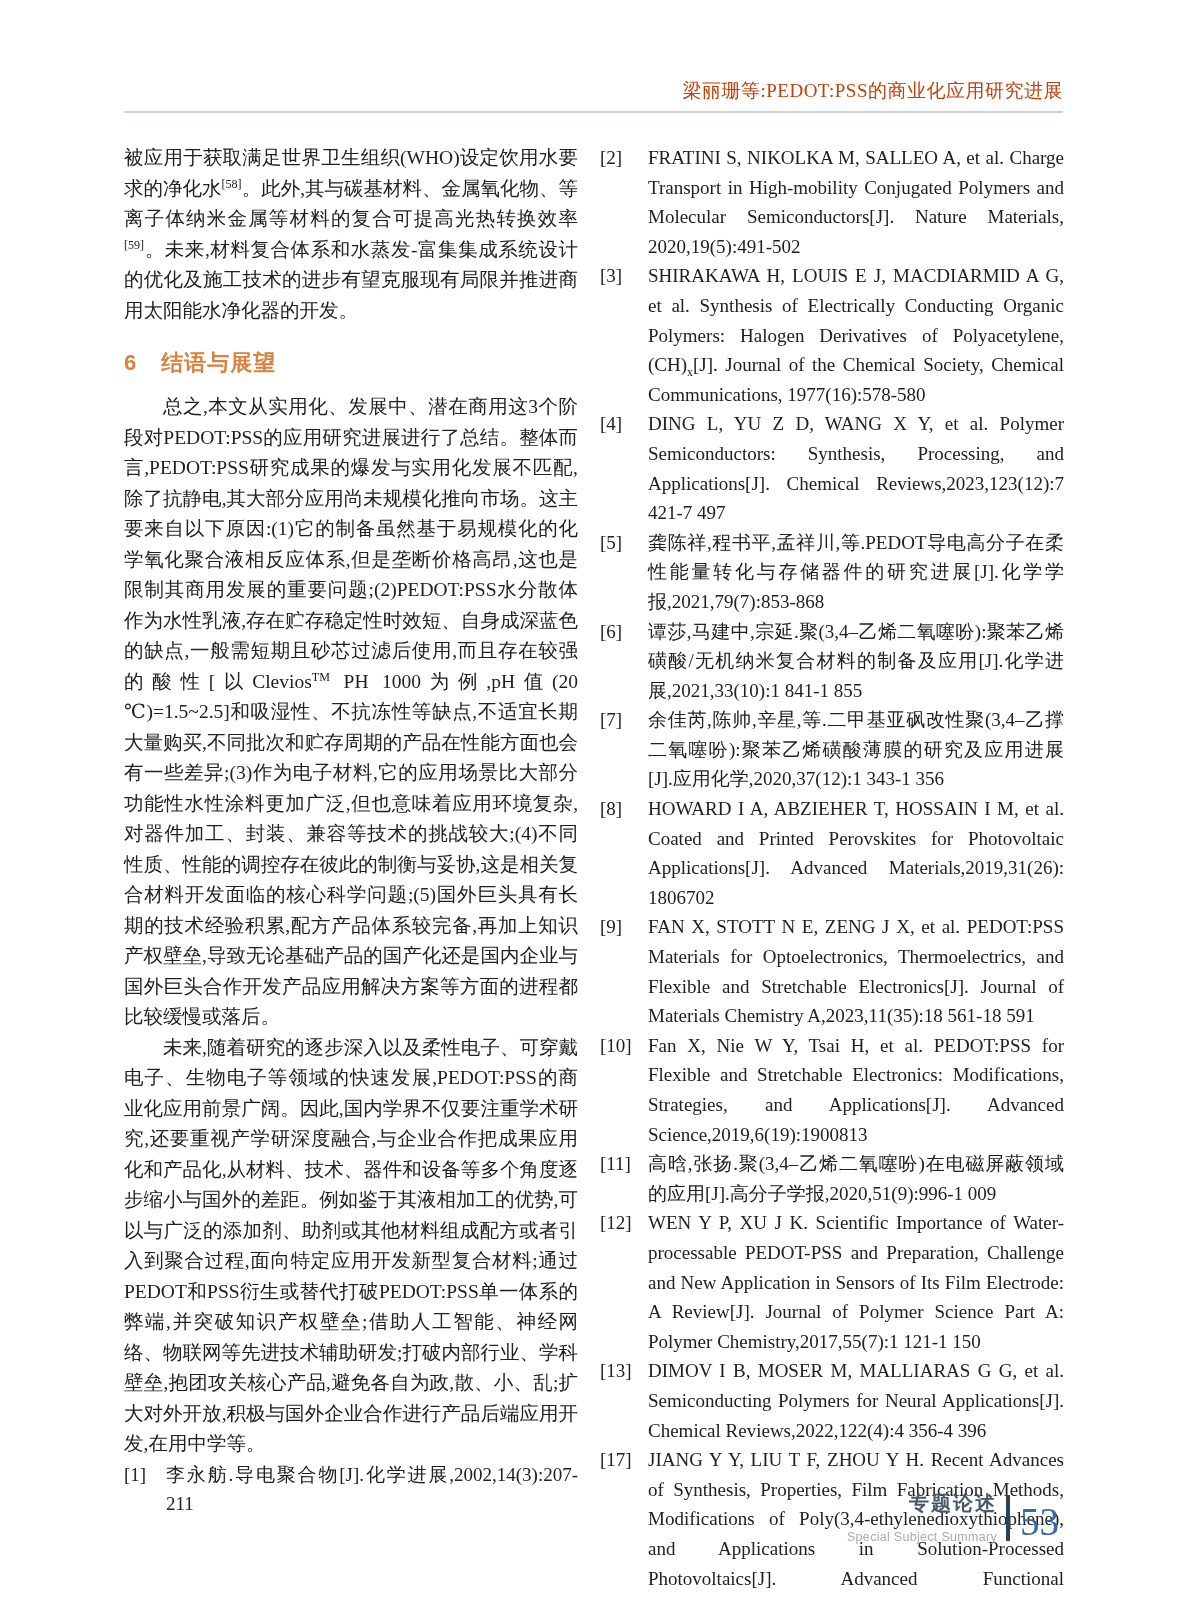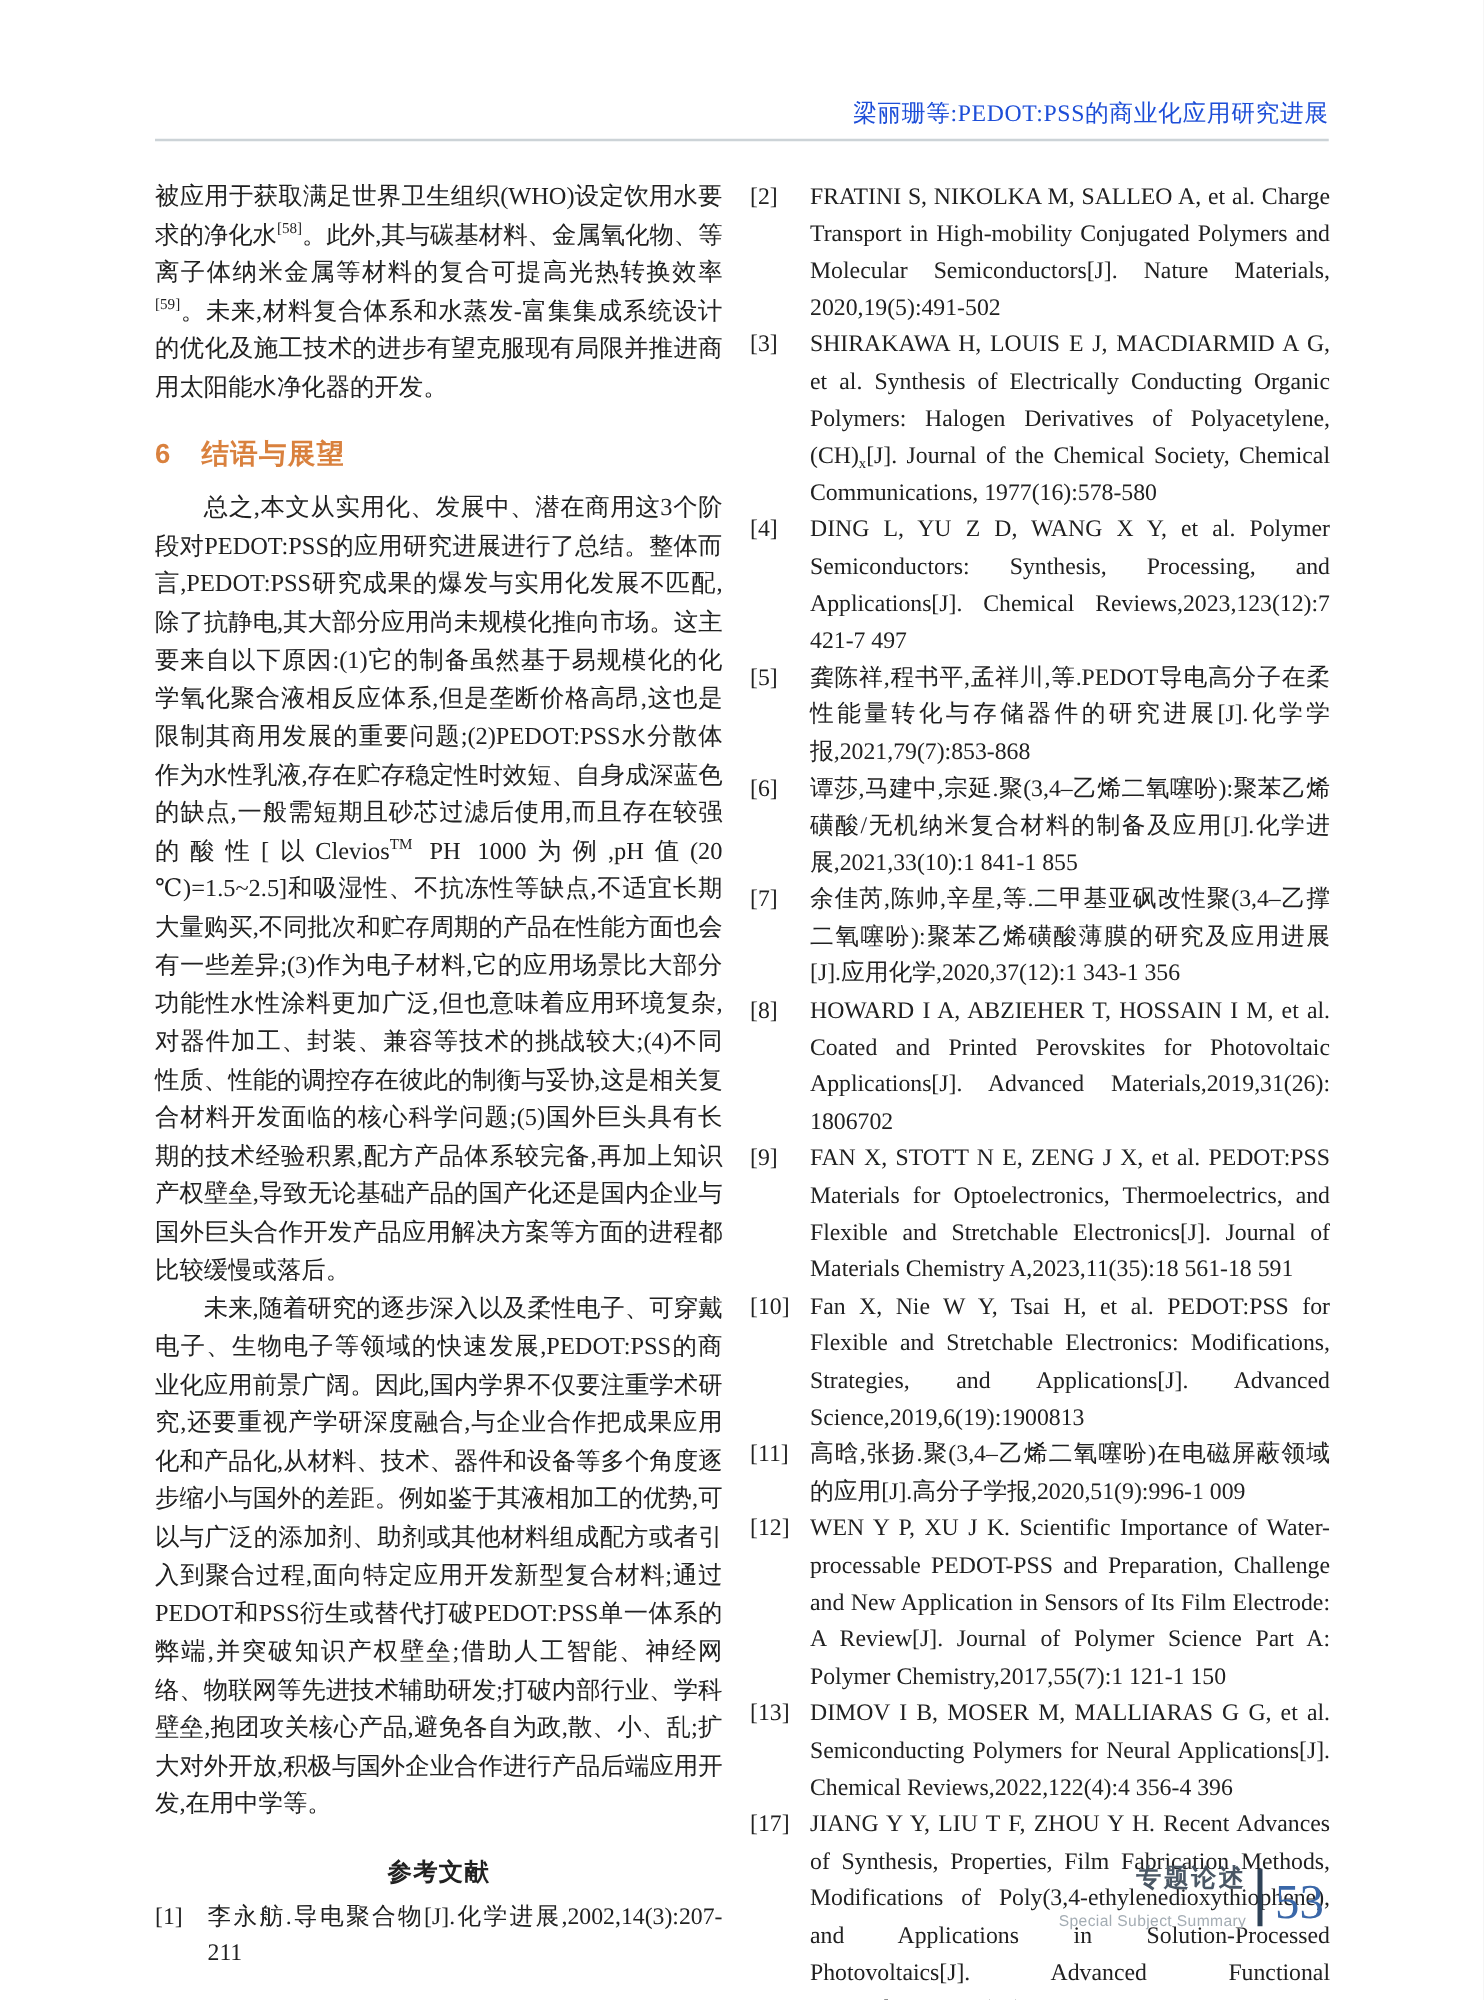--- a/index.html
+++ b/index.html
@@ -10,21 +10,21 @@
     background:#ffffff;
     font-family:"Liberation Serif","DejaVu Serif",serif;
     color:#212121;
     box-sizing:border-box;
     padding:78px 124px 0 124px;
     overflow:hidden;
   }
   
   .running-title{
     text-align:right;
-    color:#1d4ed8;
+    color:#c2410c;
     font-size:19px;
     letter-spacing:0.5px;
     font-family:"Liberation Serif","DejaVu Serif",serif;
   }
   .header-rule{
     height:0;
     border-bottom:2px solid #ccd3d7;
     margin-top:7px;
   }
   
@@ -130,21 +130,20 @@
 
       <h2 class="section-heading">
         <span class="sec-num">6</span><span class="sec-title">结语与展望</span>
       </h2>
 
       <div id="left-paras">
           <p class="para indent">总之,本文从实用化、发展中、潜在商用这3个阶段对PEDOT:PSS的应用研究进展进行了总结。整体而言,PEDOT:PSS研究成果的爆发与实用化发展不匹配,除了抗静电,其大部分应用尚未规模化推向市场。这主要来自以下原因:(1)它的制备虽然基于易规模化的化学氧化聚合液相反应体系,但是垄断价格高昂,这也是限制其商用发展的重要问题;(2)PEDOT:PSS水分散体作为水性乳液,存在贮存稳定性时效短、自身成深蓝色的缺点,一般需短期且砂芯过滤后使用,而且存在较强的酸性[以Clevios<sup>TM</sup> PH 1000为例,pH值(20 ℃)=1.5~2.5]和吸湿性、不抗冻性等缺点,不适宜长期大量购买,不同批次和贮存周期的产品在性能方面也会有一些差异;(3)作为电子材料,它的应用场景比大部分功能性水性涂料更加广泛,但也意味着应用环境复杂,对器件加工、封装、兼容等技术的挑战较大;(4)不同性质、性能的调控存在彼此的制衡与妥协,这是相关复合材料开发面临的核心科学问题;(5)国外巨头具有长期的技术经验积累,配方产品体系较完备,再加上知识产权壁垒,导致无论基础产品的国产化还是国内企业与国外巨头合作开发产品应用解决方案等方面的进程都比较缓慢或落后。</p>
           <p class="para indent">未来,随着研究的逐步深入以及柔性电子、可穿戴电子、生物电子等领域的快速发展,PEDOT:PSS的商业化应用前景广阔。因此,国内学界不仅要注重学术研究,还要重视产学研深度融合,与企业合作把成果应用化和产品化,从材料、技术、器件和设备等多个角度逐步缩小与国外的差距。例如鉴于其液相加工的优势,可以与广泛的添加剂、助剂或其他材料组成配方或者引入到聚合过程,面向特定应用开发新型复合材料;通过PEDOT和PSS衍生或替代打破PEDOT:PSS单一体系的弊端,并突破知识产权壁垒;借助人工智能、神经网络、物联网等先进技术辅助研发;打破内部行业、学科壁垒,抱团攻关核心产品,避免各自为政,散、小、乱;扩大对外开放,积极与国外企业合作进行产品后端应用开发,在用中学等。</p>
         </div>
 
-      <h3 class="ref-heading">参考文献</h3>
 
       <div id="left-refs" class="refs">
           <div class="ref"><span class="ref-num">[1]</span>李永舫.导电聚合物[J].化学进展,2002,14(3):207-211</div>
         </div>
     </section>
 
     <section class="col-right">
       <div id="right-refs" class="refs">
           <div class="ref"><span class="ref-num">[2]</span>FRATINI S, NIKOLKA M, SALLEO A, et al. Charge Transport in High-mobility Conjugated Polymers and Molecular Semiconductors[J]. Nature Materials, 2020,19(5):491-502</div>
           <div class="ref"><span class="ref-num">[3]</span>SHIRAKAWA H, LOUIS E J, MACDIARMID A G, et al. Synthesis of Electrically Conducting Organic Polymers: Halogen Derivatives of Polyacetylene, (CH)<sub>x</sub>[J]. Journal of the Chemical Society, Chemical Communications, 1977(16):578-580</div>

